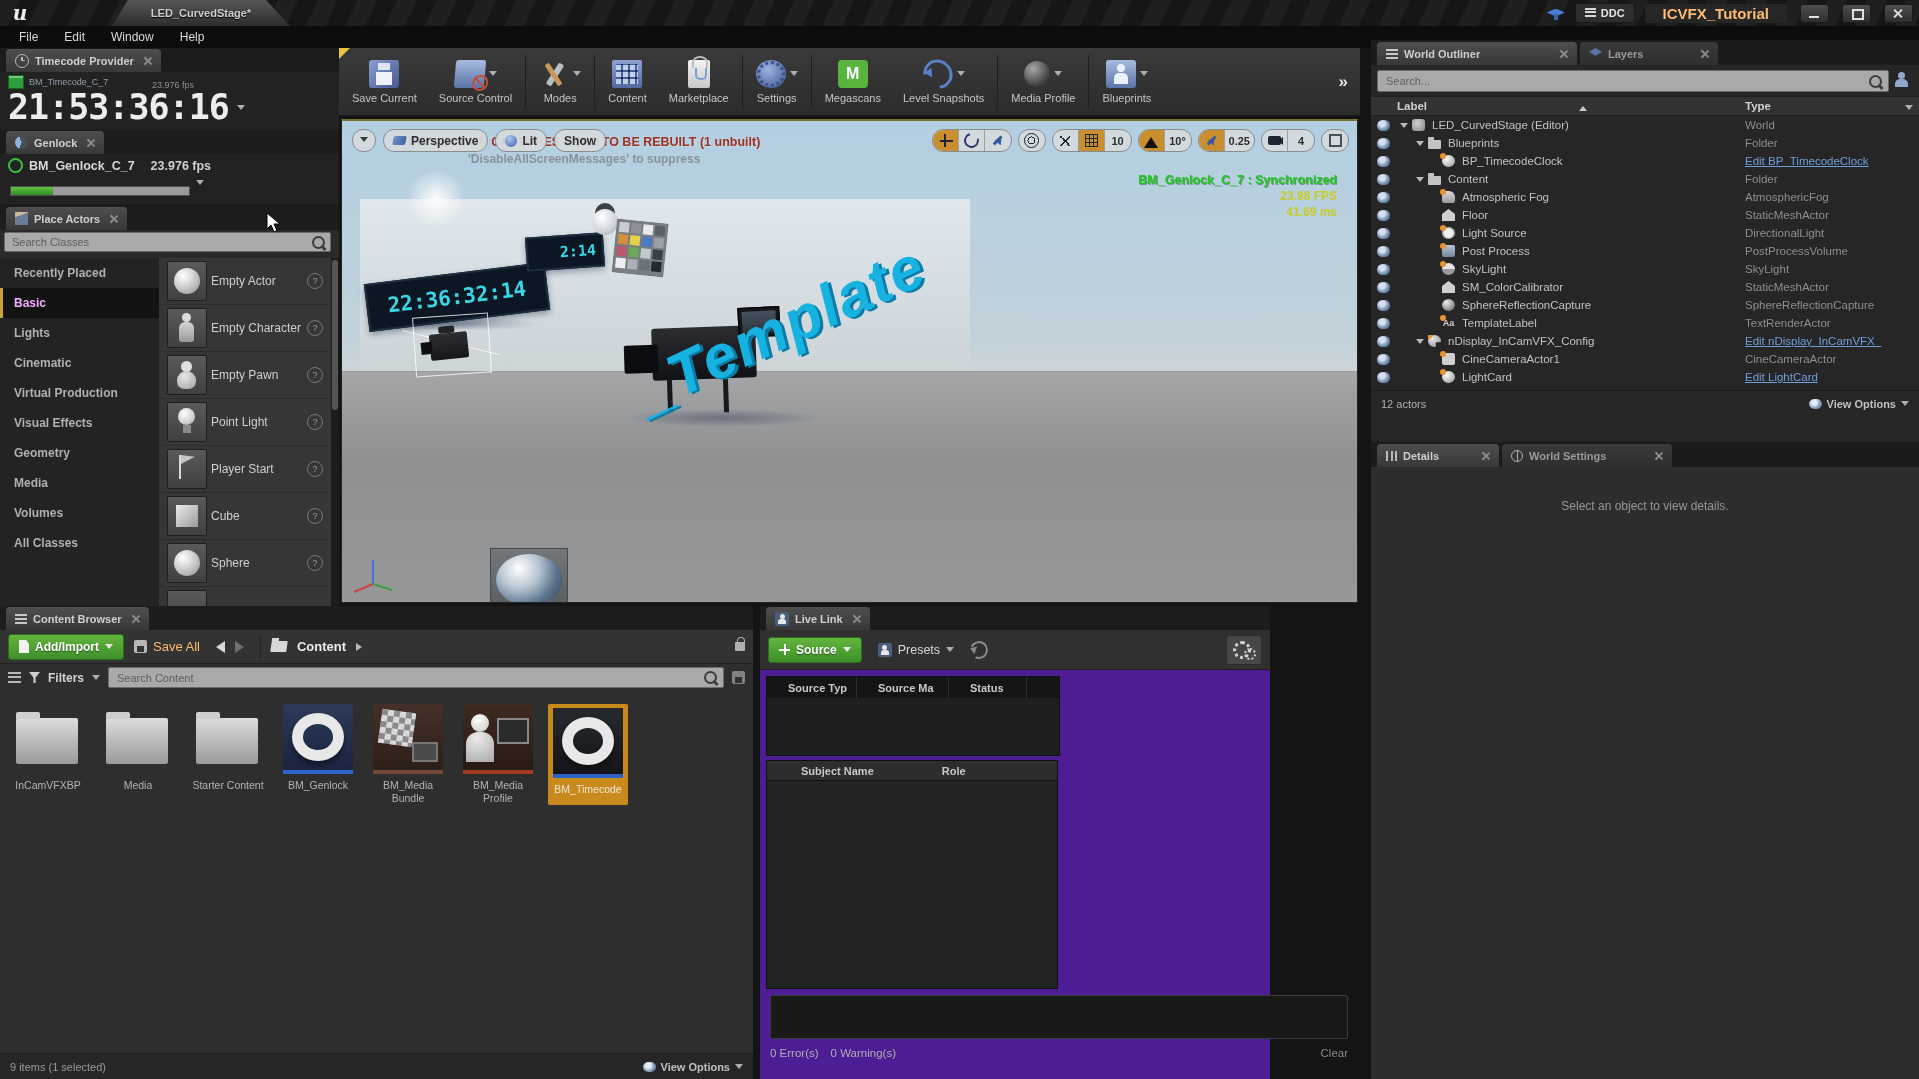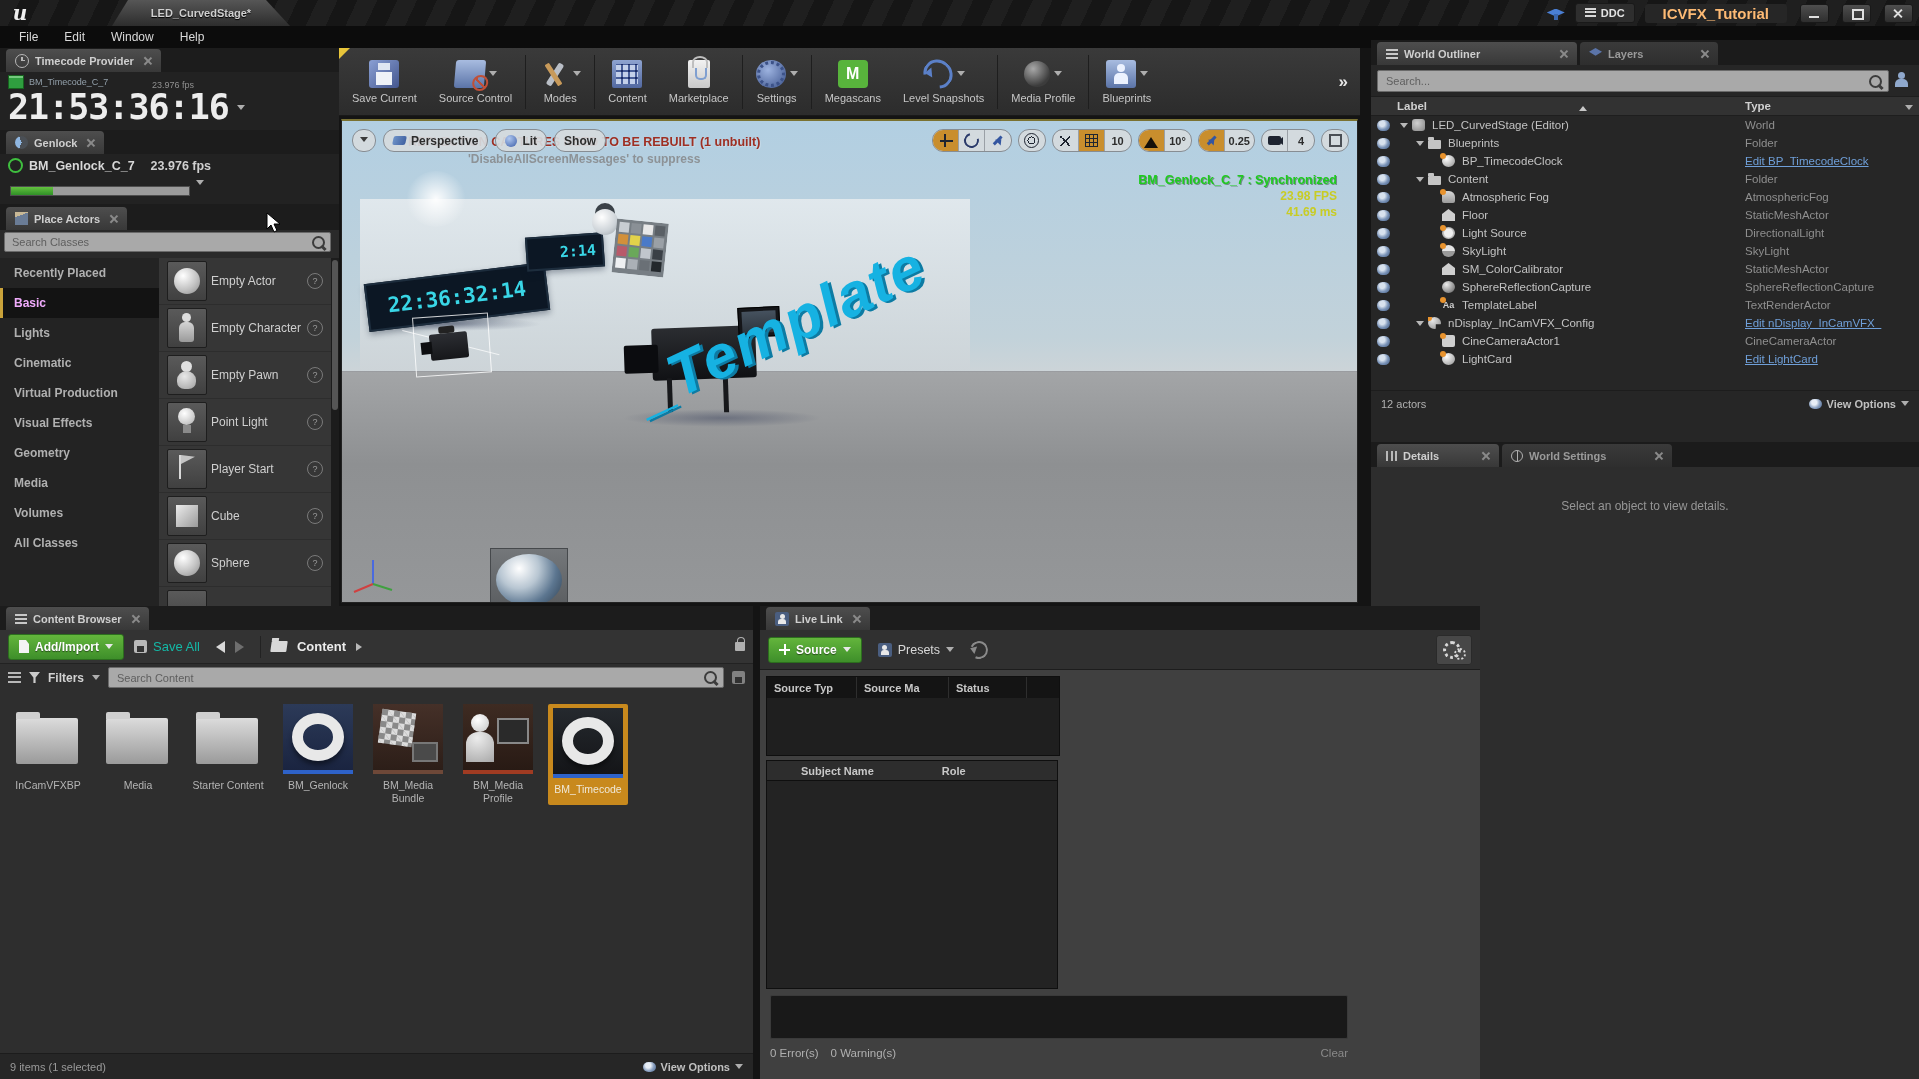--- a/index.html
+++ b/index.html
@@ -246,36 +246,36 @@
   .th.prof{background:linear-gradient(#3e2b22,#281a14);border-bottom:4px solid #a03b22}
   .th.prof::before{content:"";position:absolute;left:8px;top:10px;width:18px;height:18px;border-radius:50%;background:radial-gradient(circle at 38% 32%,#fff,#c4c4c4)}
   .th.prof::after{content:"";position:absolute;left:3px;top:28px;width:28px;height:30px;border-radius:12px 12px 0 0;background:radial-gradient(circle at 40% 20%,#ececec,#a8a8a8)}
   .th.prof .prof-tv{position:absolute;right:4px;top:14px;width:28px;height:22px;background:#2a2a2a;border:2px solid #888}
   .th.tmc{background:linear-gradient(#25292e,#141518);border-bottom:4px solid #2e62c8}
   .tile.sel{background:#c8891d;border-radius:2px;padding:4px 0 5px}
   .tile.sel .tl{color:#efe8d8}
   .cb-foot{position:absolute;left:0;bottom:0;width:100%;height:26px;background:#262626;border-top:1px solid #1c1c1c;display:flex;align-items:center;padding:0 10px;box-sizing:border-box;font-size:11px;color:#9a9a9a}
   .cb-foot .vo{margin-left:auto;display:flex;align-items:center;font-size:11px;color:#c0c0c0;font-weight:bold}
   
-  .ll{position:absolute;left:760px;top:606px;width:720px;height:473px;background:#404040}
+  .ll{position:absolute;left:760px;top:606px;width:510px;height:473px;background:#4c1d95}
   .ll-toolbar{position:absolute;left:0;top:24px;width:100%;height:40px;background:#303030;border-bottom:1px solid #1d1d1d;display:flex;align-items:center;gap:16px;padding:0 8px;box-sizing:border-box}
   .plus{width:11px;height:11px;position:relative}
   .plus::before{content:"";position:absolute;left:4.5px;top:0;width:2.5px;height:11px;background:#fff}
   .plus::after{content:"";position:absolute;left:0;top:4.5px;width:11px;height:2.5px;background:#fff}
   .person-icon{width:14px;height:14px;background:#4a5e80;border-radius:2px;position:relative}
   .person-icon::before{content:"";position:absolute;left:4.5px;top:2px;width:5px;height:5px;border-radius:50%;background:#e8e8e8}
   .person-icon::after{content:"";position:absolute;left:3px;top:7.5px;width:8px;height:5px;border-radius:3px 3px 0 0;background:#e8e8e8}
   .refresh{width:14px;height:14px;border:2.5px solid #8a8a8a;border-radius:50%;border-left-color:transparent;position:relative;transform:rotate(-20deg)}
   .refresh::after{content:"";position:absolute;left:-5px;top:-1px;border:4px solid transparent;border-right:6px solid #8a8a8a;transform:rotate(40deg)}
   .gear-btn{margin-left:auto;width:34px;height:28px;background:#474747;border:1px solid #2a2a2a;border-radius:3px;position:relative}
   .gear-btn::before{content:"";position:absolute;left:6px;top:5px;width:12px;height:12px;border:3px dotted #d8d8d8;border-radius:50%}
   .gear-btn::after{content:"";position:absolute;right:5px;bottom:4px;width:8px;height:8px;border:2.5px dotted #d8d8d8;border-radius:50%}
   .ll-t1{position:absolute;left:6px;top:70px;width:292px;height:78px;background:#1f1f1f;border:1px solid #0f0f0f}
   .ll-t1-head{height:21px;background:#141414;display:flex;align-items:center;font-size:11px;font-weight:bold;color:#c8c8c8}
-  .ll-t1-head span{padding-left:7px;box-sizing:border-box;border-right:1px solid #2e2e2e;height:100%;display:flex;align-items:center}
+  .ll-t1-head span{padding-left:21px;box-sizing:border-box;border-right:1px solid #2e2e2e;height:100%;display:flex;align-items:center}
   .ll-t2-head{position:absolute;left:6px;top:154px;width:292px;height:21px;background:#2d2d2d;border:1px solid #0f0f0f;display:flex;align-items:center;font-size:11px;font-weight:bold;color:#c8c8c8;box-sizing:border-box}
   .ll-t2-body{position:absolute;left:6px;top:175px;width:292px;height:208px;background:#232323;border:1px solid #0f0f0f;border-top:0;box-sizing:border-box}
   .ll-msg{position:absolute;left:10px;top:389px;width:578px;height:44px;background:#191919;border:1px solid #3a3a3a;border-radius:2px;box-sizing:border-box}
   .ll-status{position:absolute;left:10px;top:441px;width:578px;display:flex;align-items:center;font-size:11.5px;color:#b0b0b0;gap:12px}
   .ll-clear{margin-left:auto;color:#8a8a8a}
   
   .cursor{position:absolute;left:266px;top:212px;z-index:99}
 </style>
 </head>
 <body>
@@ -670,20 +670,27 @@
       <div class="ol-row">
           <span class="eye"></span>
           <span style="width:48px"></span>
           <span class="oli ic-sun bdot"></span>
           <span class="ol-label">Light Source</span>
           <span class="ol-type">DirectionalLight</span>
         </div>
       <div class="ol-row">
           <span class="eye"></span>
           <span style="width:48px"></span>
+          <span class="oli ic-pp bdot"></span>
+          <span class="ol-label">Post Process</span>
+          <span class="ol-type">PostProcessVolume</span>
+        </div>
+      <div class="ol-row">
+          <span class="eye"></span>
+          <span style="width:48px"></span>
           <span class="oli ic-sky bdot"></span>
           <span class="ol-label">SkyLight</span>
           <span class="ol-type">SkyLight</span>
         </div>
       <div class="ol-row">
           <span class="eye"></span>
           <span style="width:48px"></span>
           <span class="oli ic-mesh"></span>
           <span class="ol-label">SM_ColorCalibrator</span>
           <span class="ol-type">StaticMeshActor</span>
@@ -759,21 +766,21 @@
       </div>
     </div>
     <div class="cb-toolbar">
       <div class="btn-green">
         <span class="page-icon"></span>
         <span>Add/Import</span>
         <span class="caret white"></span>
       </div>
       <div class="row" style="gap:6px">
         <span class="floppy-sm"></span>
-        <span style="font-size:13px;color:#14b8a6">Save All</span>
+        <span style="font-size:13px;color:#fdba74">Save All</span>
       </div>
       <span class="nav-arrow nav-back"></span>
       <span class="nav-arrow nav-fwd"></span>
       <span class="vline"></span>
       <span class="folder-open"></span>
       <span class="cb-path">Content</span>
       <span class="tri-right"></span>
       <span class="lock"></span>
     </div>
     <div class="cb-filter">

